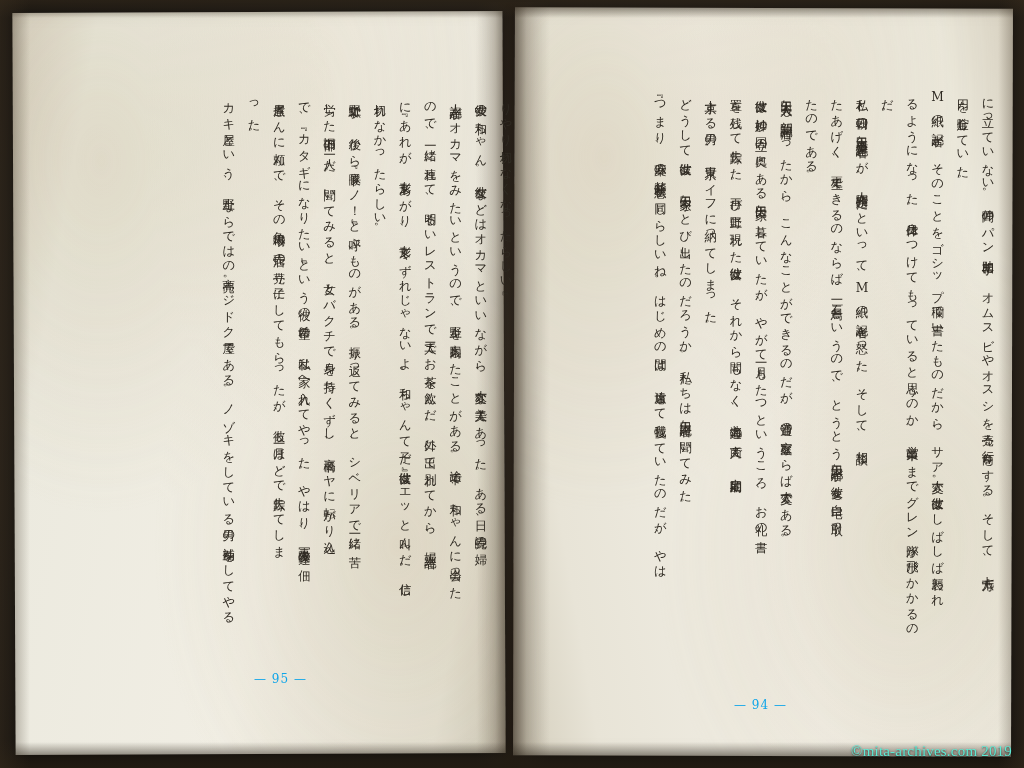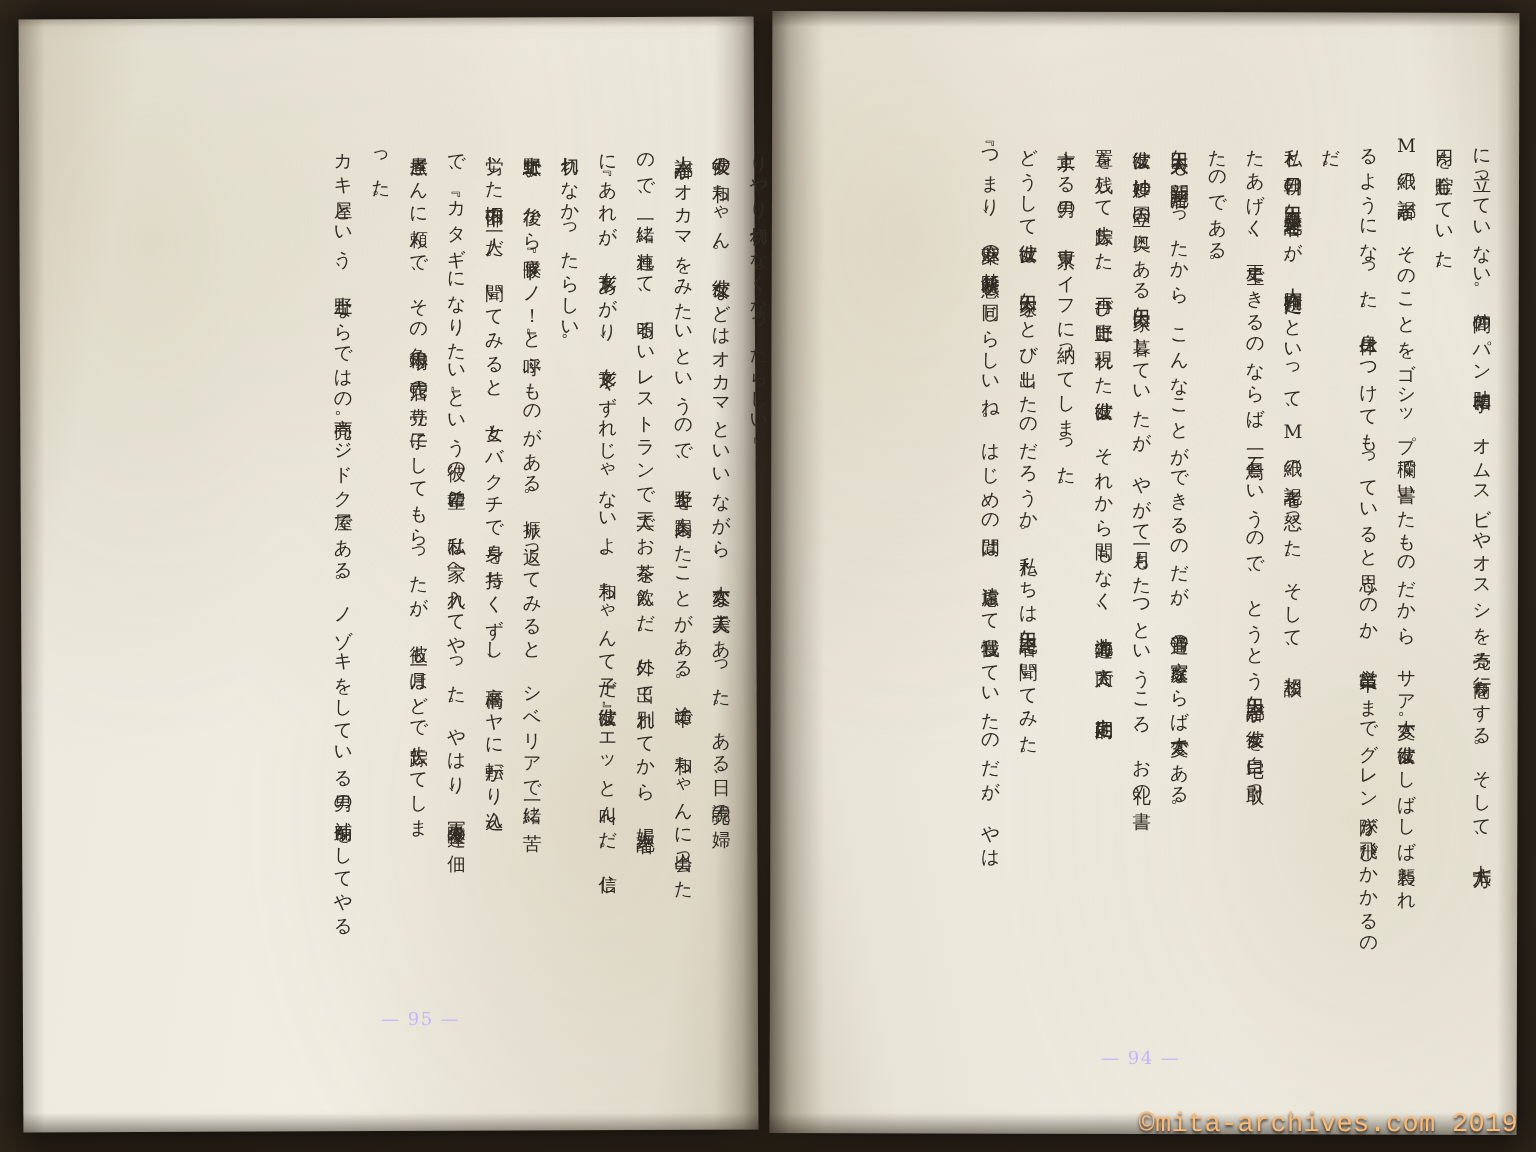--- a/index.html
+++ b/index.html
@@ -117,21 +117,21 @@
     top: 92px;
     right: 500px;
     height: 570px;
     left: 70px;
   }
 
   .folio {
     position: absolute;
     font-family: "DejaVu Serif", serif;
     font-size: 12px;
-    color: #c4b5fd;
+    color: #0ea5e9;
     letter-spacing: 1px;
   }
   #folio-right { top: 696px; left: 728px; }
   #folio-left  { top: 670px; left: 248px; }
 
   
   .edge-left {
     position: absolute;
     left: 0; top: 0; bottom: 0; width: 30px;
     background: linear-gradient(to right, rgba(55,44,30,0.55), rgba(55,44,30,0));
@@ -153,23 +153,23 @@
     position: absolute;
     left: 0; right: 0; bottom: 0; height: 26px;
     background: linear-gradient(to top, rgba(35,28,18,0.85), rgba(35,28,18,0));
     pointer-events: none;
   }
 
   .watermark {
     position: absolute;
     right: 12px;
     bottom: 8px;
-    font-family: Liberation Mono, monospace;
-    font-size: 18px;
-    color: #fdba74;
+    font-family: Liberation Serif, serif;
+    font-size: 15px;
+    color: #5eead4;
     text-shadow: 0 1px 2px rgba(0,0,0,0.8);
     letter-spacing: 0.2px;
   }
 </style>
 </head>
 <body>
 
 <div id="page">
   <div class="backdrop"></div>
 

